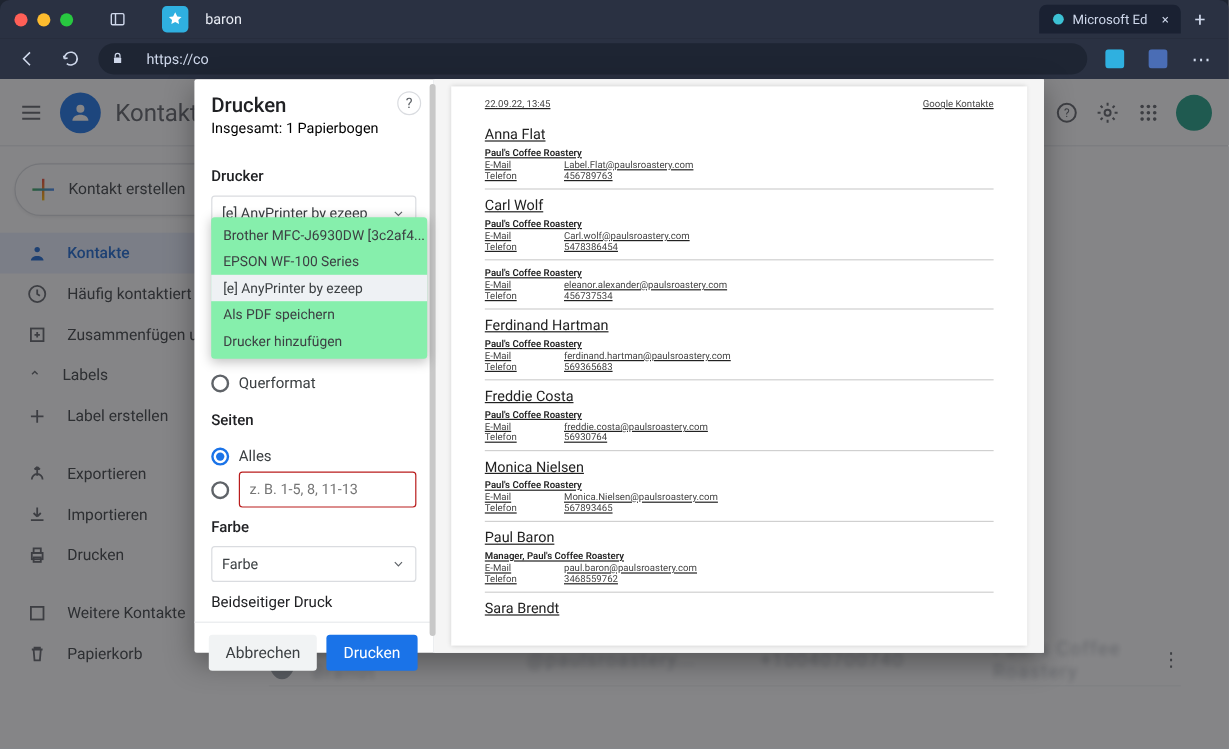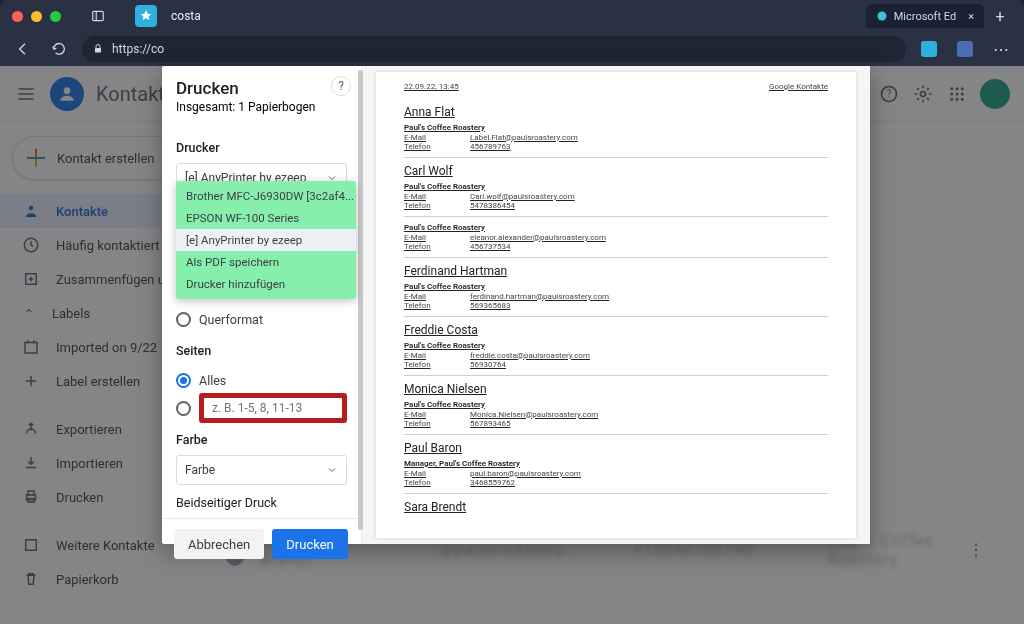--- a/index.html
+++ b/index.html
@@ -15,21 +15,21 @@
   .titlebar .tabicon svg { width:14px;height:14px;fill:#fff; }
   .titlebar .tabtext { color:#e8ecf4; font-size:12px; margin-left:6px; }
   .titlebar .right-tabs { margin-left:auto; display:flex; align-items:center; gap:0; }
   .rtab { background:#1a2132; height:24px; border-radius:6px 6px 0 0; display:flex; align-items:center; padding:0 10px; color:#cfd8eb; font-size:11px; gap:6px; }
   .rtab svg { width:12px;height:12px;fill:#cfd8eb; }
   .newtab { width:24px;height:24px;display:flex;align-items:center;justify-content:center;color:#cfd8eb;font-size:16px;margin-left:4px; }
 
   .toolbar { height: 34px; background: #2a3142; display:flex; align-items:center; padding:0 10px; gap:10px; }
   .toolbar .navbtn { width:26px;height:26px;display:flex;align-items:center;justify-content:center;color:#cfd8eb;border-radius:4px; }
   .toolbar .navbtn svg{width:16px;height:16px;fill:#cfd8eb;}
-  .urlbar { flex:1; background:#1e2533; height:26px; border-radius:13px; display:flex; align-items:center; padding:0 10px; color:#cfd8eb; font-size:12px; gap:8px;}
+  .urlbar { flex:1; background:#1e2533; height:26px; border-radius:13px; display:flex; align-items:center; padding:0 10px; color:#cfd8eb; font-size:12px; gap:18px;}
   .urlbar svg{width:12px;height:12px;fill:#cfd8eb;}
   .toolbar .ricon { width:26px;height:26px;display:flex;align-items:center;justify-content:center;color:#cfd8eb;}
 
   
   .page { position:relative; height: calc(624px - 66px); background:#fff; }
   .overlay { position:absolute; inset:0; background:rgba(32,33,36,0.55); z-index:5; }
 
   .gheader { height:56px; display:flex; align-items:center; padding:0 14px; gap:12px; border-bottom:1px solid #e8eaed; }
   .gheader .menu { width:24px;height:24px;display:flex;align-items:center;justify-content:center;color:#5f6368;}
   .gheader .glogo { width:34px;height:34px;border-radius:50%;background:#1a73e8;display:flex;align-items:center;justify-content:center;}
@@ -67,21 +67,21 @@
   .pd-sub { font-size:12px; color:#000000; margin-top:2px;}
   .pd-help { position:absolute; right:10px; top:10px; width:20px;height:20px;border:1px solid #dadce0;border-radius:50%;display:flex;align-items:center;justify-content:center;font-size:12px;color:#5f6368;}
   .pd-body { padding: 4px 14px 8px 14px; overflow:visible; flex:1;}
   .pd-label { font-size:12.5px; font-weight:500; color:#202124; margin:10px 0 8px 0;}
   .pd-select { width:100%; height:30px; border:1px solid #dadce0; border-radius:3px; display:flex; align-items:center; padding:0 8px; font-size:12px; color:#3c4043; justify-content:space-between; background:#fff;}
   .pd-select svg{width:12px;height:12px;fill:#5f6368;}
   .pd-radio-row { display:flex; align-items:center; gap:8px; height:28px; font-size:12.5px; color:#3c4043;}
   .radio{width:15px;height:15px;border:2px solid #5f6368;border-radius:50%;position:relative;flex-shrink:0;}
   .radio.checked{border-color:#1a73e8;}
   .radio.checked::after{content:"";position:absolute;inset:2px;background:#1a73e8;border-radius:50%;}
-  .pd-input{width:100%;height:30px;border:5px solid #b91c1c;border-radius:3px;padding:0 8px;font-size:12px;color:#5f6368;}
+  .pd-input{width:100%;height:30px;border:1px solid #b91c1c;border-radius:3px;padding:0 8px;font-size:12px;color:#5f6368;}
   .pd-footer{border-top:1px solid #e8eaed;padding:10px 12px;display:flex;gap:8px;justify-content:flex-start;}
   .pd-btn{height:30px;border-radius:3px;font-size:13px;padding:0 14px;display:flex;align-items:center;border:none;cursor:pointer;}
   .pd-btn.cancel{background:#f1f3f4;color:#3c4043;}
   .pd-btn.primary{background:#1a73e8;color:#fff;}
   .pd-trunc{font-size:12.5px;font-weight:400;color:#202124;margin-top:10px;}
 
   
   .pd-dropdown{position:absolute;left:14px;top:115px;width:180px;background:#86efac;box-shadow:0 2px 10px rgba(0,0,0,0.25);border-radius:3px;padding:4px 0;z-index:20;}
   .pd-dd-item{height:22px;display:flex;align-items:center;padding:0 10px;font-size:11.5px;color:#3c4043;white-space:nowrap;overflow:hidden;text-overflow:ellipsis;}
   .pd-dd-item.sel{background:#eef1f4;}
@@ -108,21 +108,21 @@
       <svg viewBox="0 0 24 24">
         <rect x="3" y="4" width="18" height="16" rx="2" fill="none" stroke="#cfd8eb" stroke-width="2"></rect>
         <line x1="9" y1="4" x2="9" y2="20" stroke="#cfd8eb" stroke-width="2"></line>
       </svg>
     </div>
   <div class="tabicon" style="background:#2fb0e0">
       <svg viewBox="0 0 24 24">
         <path d="M12 2l3 6 6 1-4.5 4 1 6-5.5-3-5.5 3 1-6L3 9l6-1z"></path>
       </svg>
     </div>
-  <div class="tabtext">costa</div>
+  <div class="tabtext">baron</div>
   <div class="right-tabs">
     <div class="rtab">
       <svg viewBox="0 0 24 24">
           <circle cx="12" cy="12" r="9" fill="#3cc1d4"></circle>
         </svg>
       <span>Microsoft Ed</span>
       <span style="margin-left:6px">×</span>
     </div>
     <div class="newtab">+</div>
   </div>
@@ -231,27 +231,20 @@
           <span>Zusammenfügen und</span>
         </div>
       <div class="navsection">
           <svg viewBox="0 0 24 24">
             <path d="M8 10l4-4 4 4" fill="none" stroke="#5f6368" stroke-width="2"></path>
           </svg>
           <span>Labels</span>
         </div>
       <div class="navitem">
           <svg viewBox="0 0 24 24">
-            <rect x="4" y="6" width="16" height="14" fill="none" stroke="#5f6368" stroke-width="2"></rect>
-            <path d="M8 3v4M16 3v4" stroke="#5f6368" stroke-width="2"></path>
-          </svg>
-          <span>Imported on 9/22</span>
-        </div>
-      <div class="navitem">
-          <svg viewBox="0 0 24 24">
             <path d="M12 5v14M5 12h14" stroke="#5f6368" stroke-width="2"></path>
           </svg>
           <span>Label erstellen</span>
         </div>
       <div style="height:14px"></div>
       <div class="navitem">
           <svg viewBox="0 0 24 24">
             <path d="M6 18a6 6 0 1 1 12 0M12 4v10m0-10l-3 3m3-3l3 3" stroke="#5f6368" stroke-width="2" fill="none"></path>
           </svg>
           <span>Exportieren</span>

